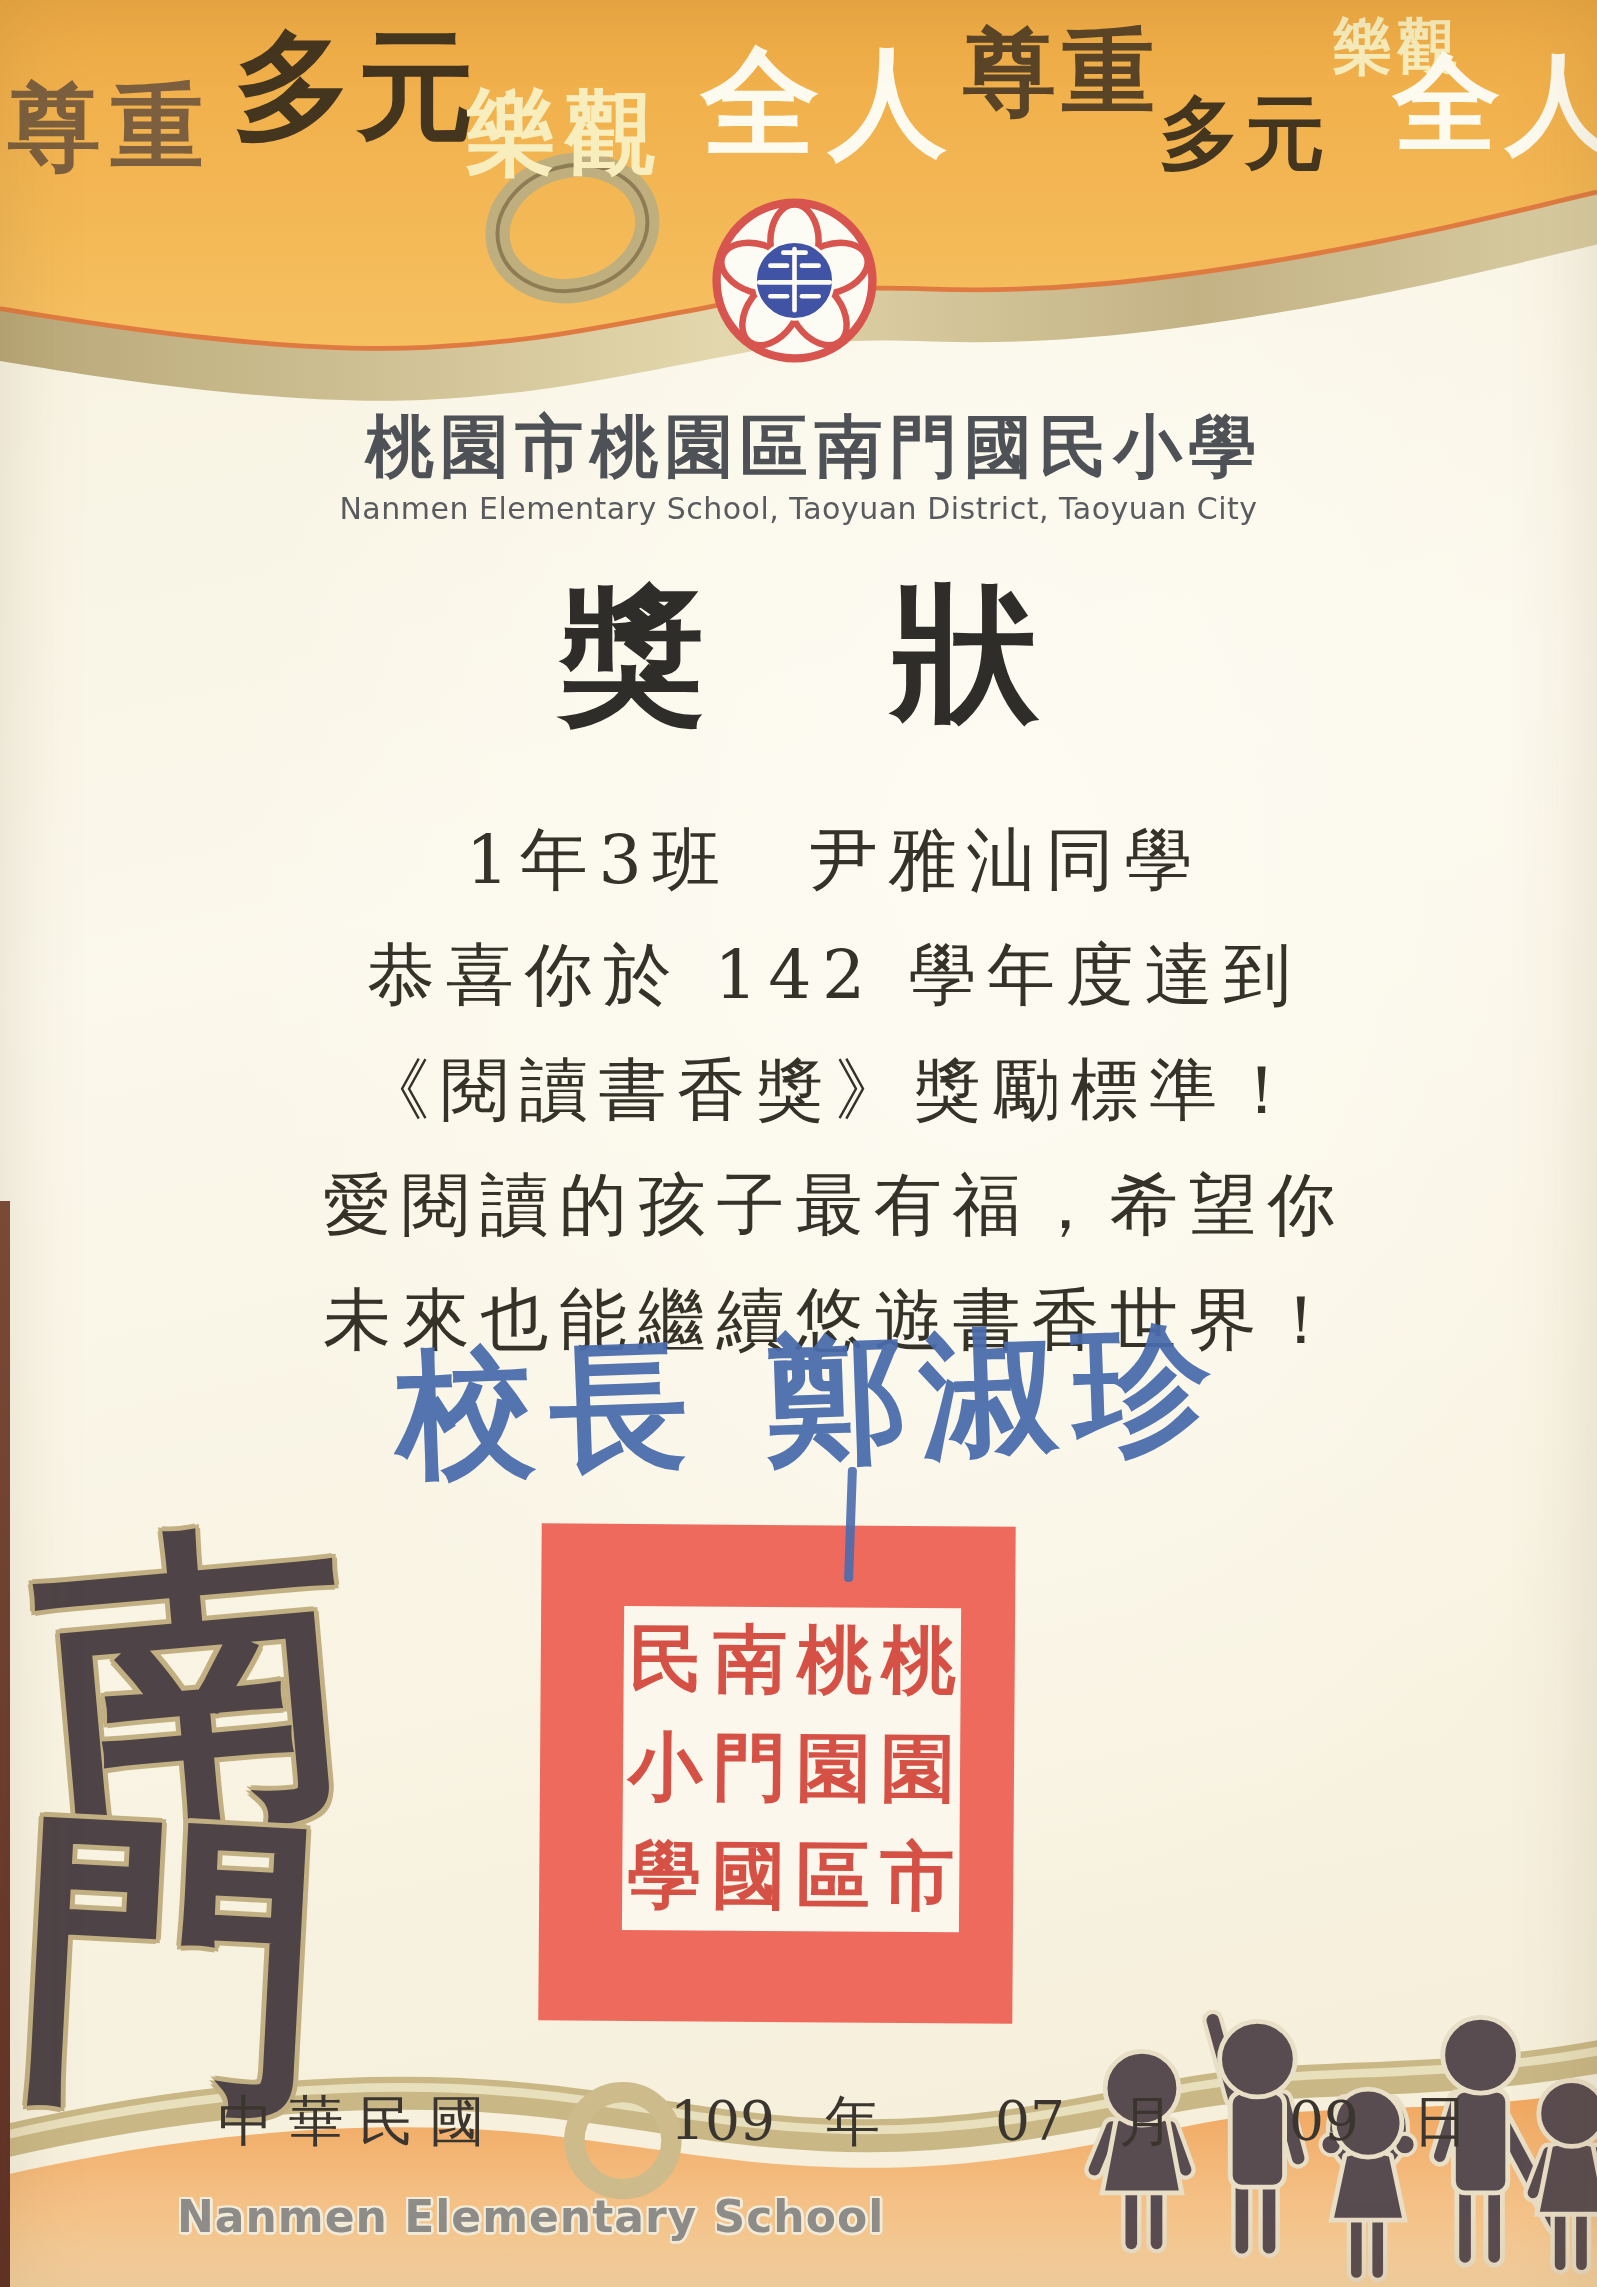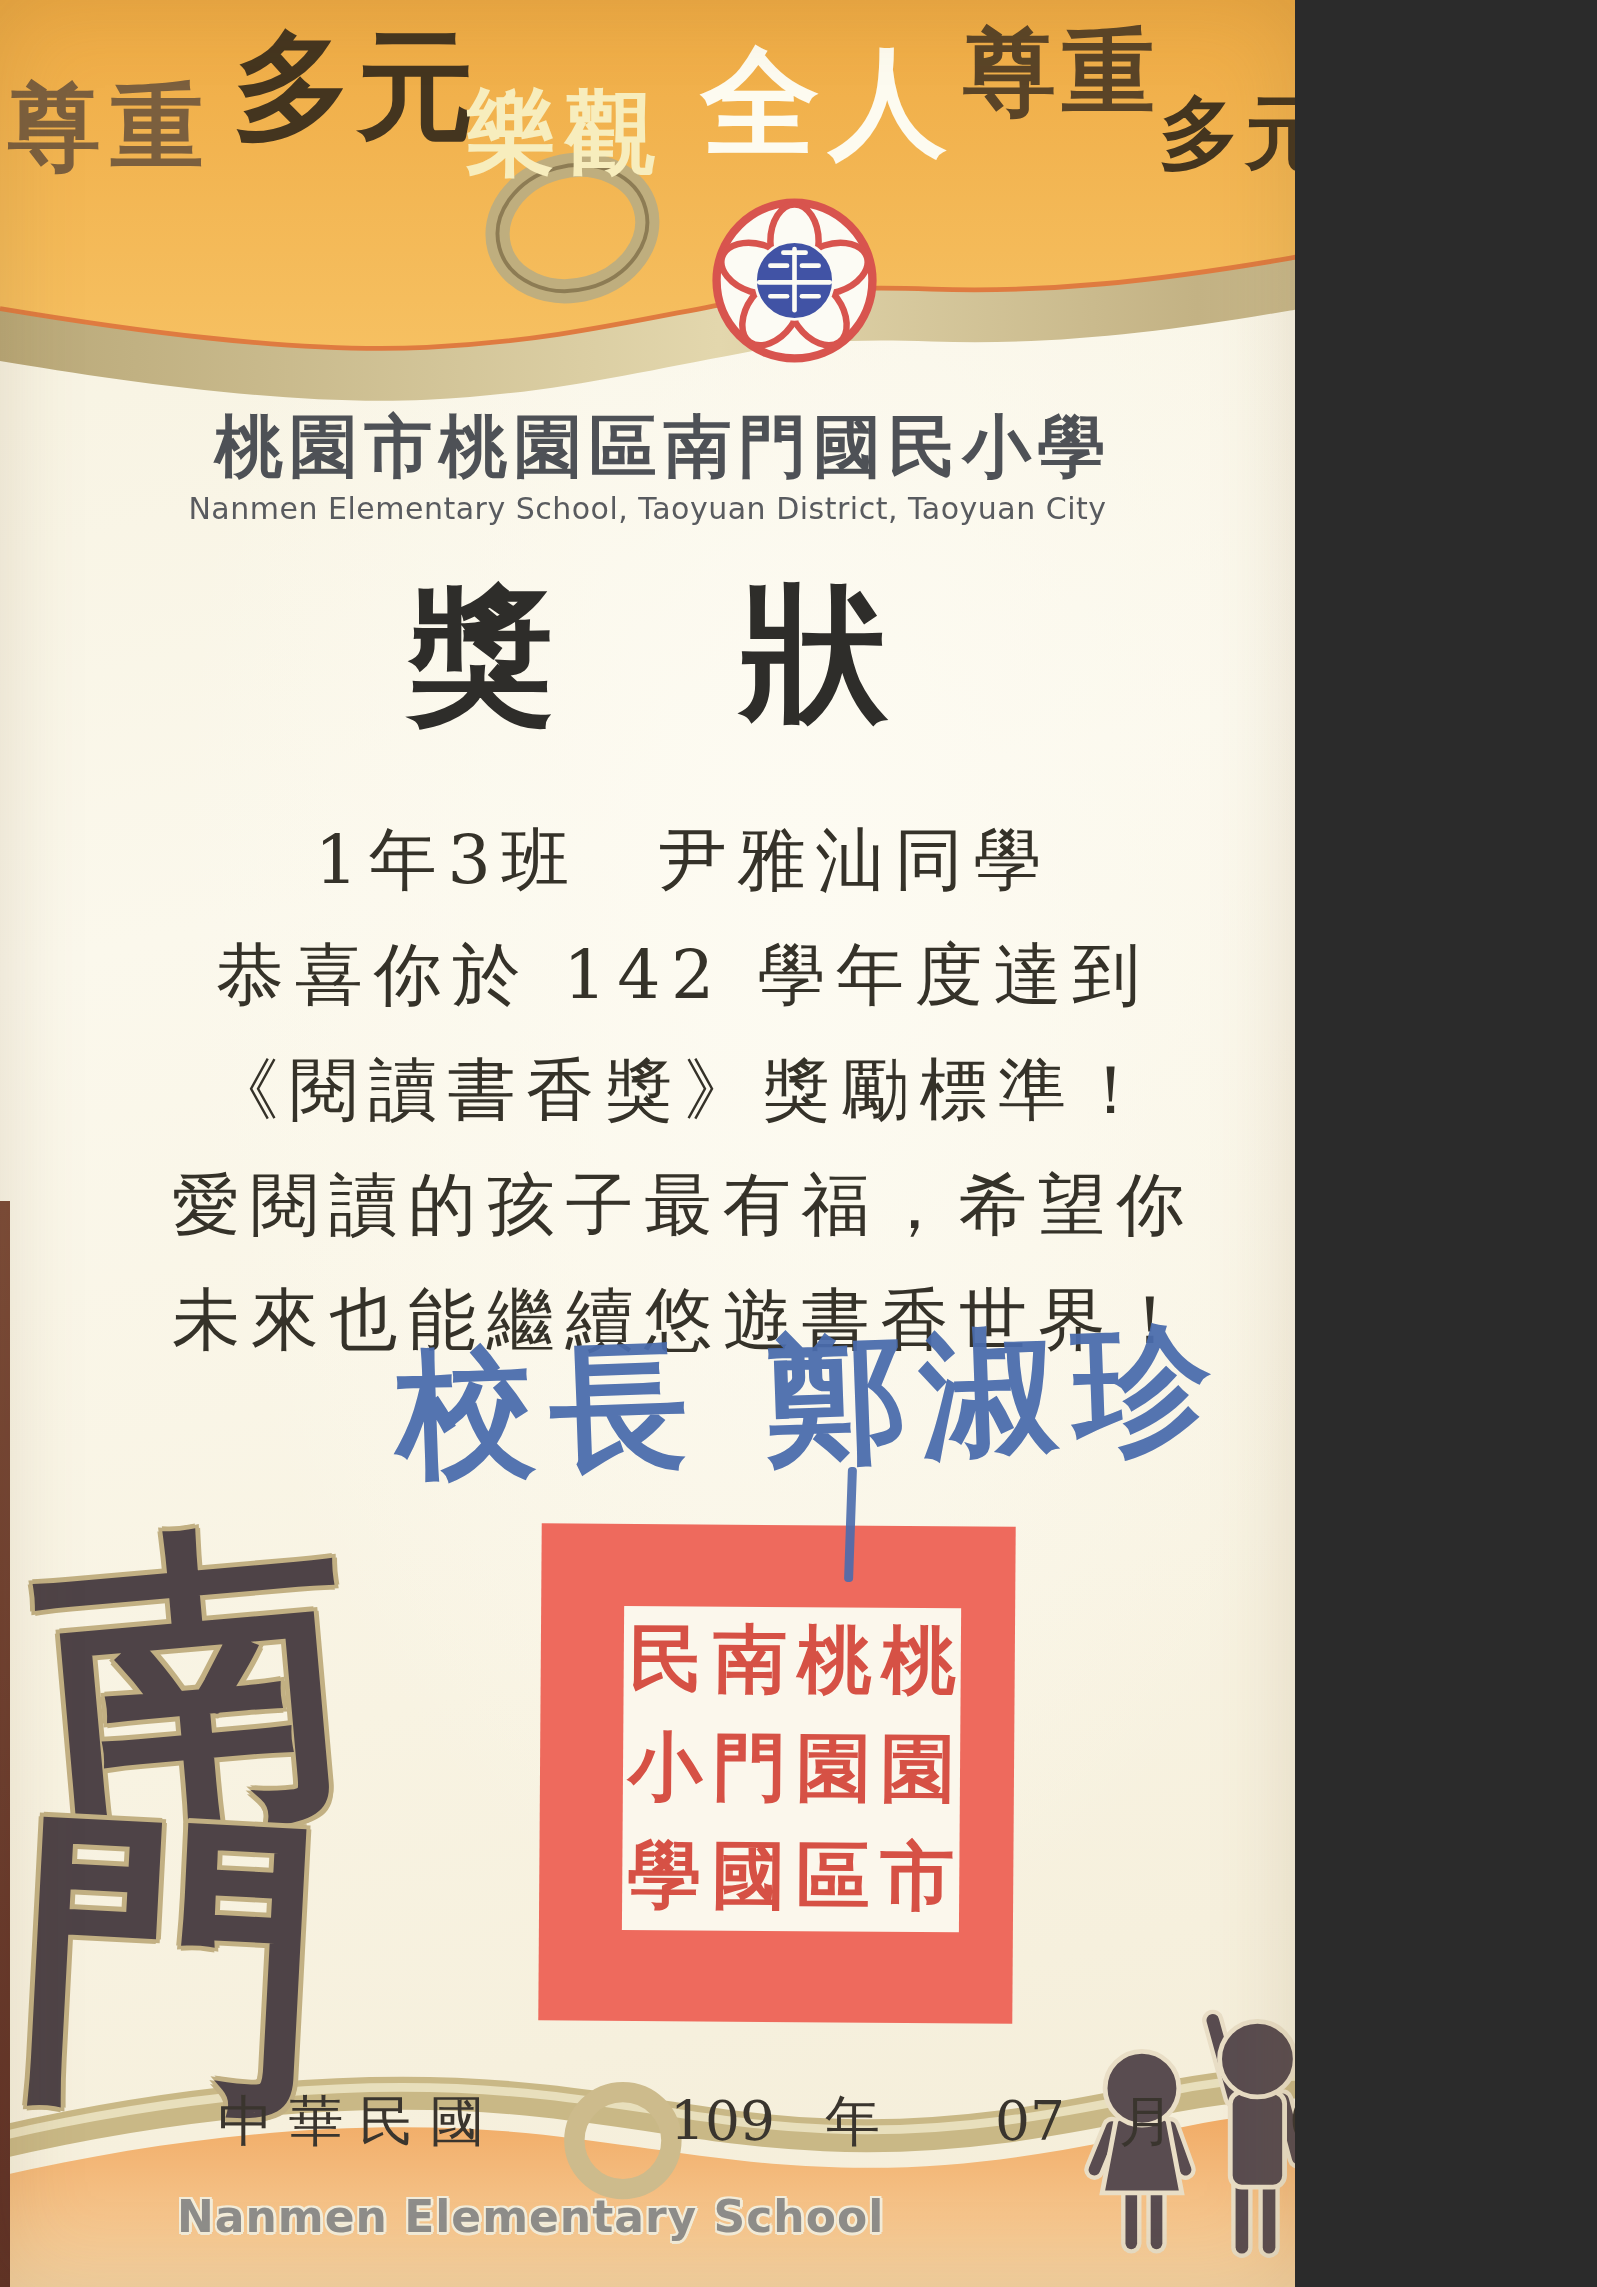--- a/index.html
+++ b/index.html
@@ -1,17 +1,17 @@
 <!DOCTYPE html>
 <html><head>
 <meta charset="utf-8">
 <style>
   html,body { margin:0; padding:0; background:#2b2b2b; }
   .photo {
-    position:relative; width:1295px; height:2287px; overflow:hidden;
+    position:relative; width:1597px; height:2287px; overflow:hidden;
     background:
       radial-gradient(ellipse at 62% 38%, #fdfbf2 0%, rgba(253,251,242,0) 55%),
       linear-gradient(168deg, #f6f1de 0%, #fbf8ec 38%, #f8f3e2 70%, #f4edd8 100%);
     font-family:"DejaVu Serif", serif;
     text-decoration:underline;
   }
   .abs { position:absolute; }
   svg { display:block; }
 
   

